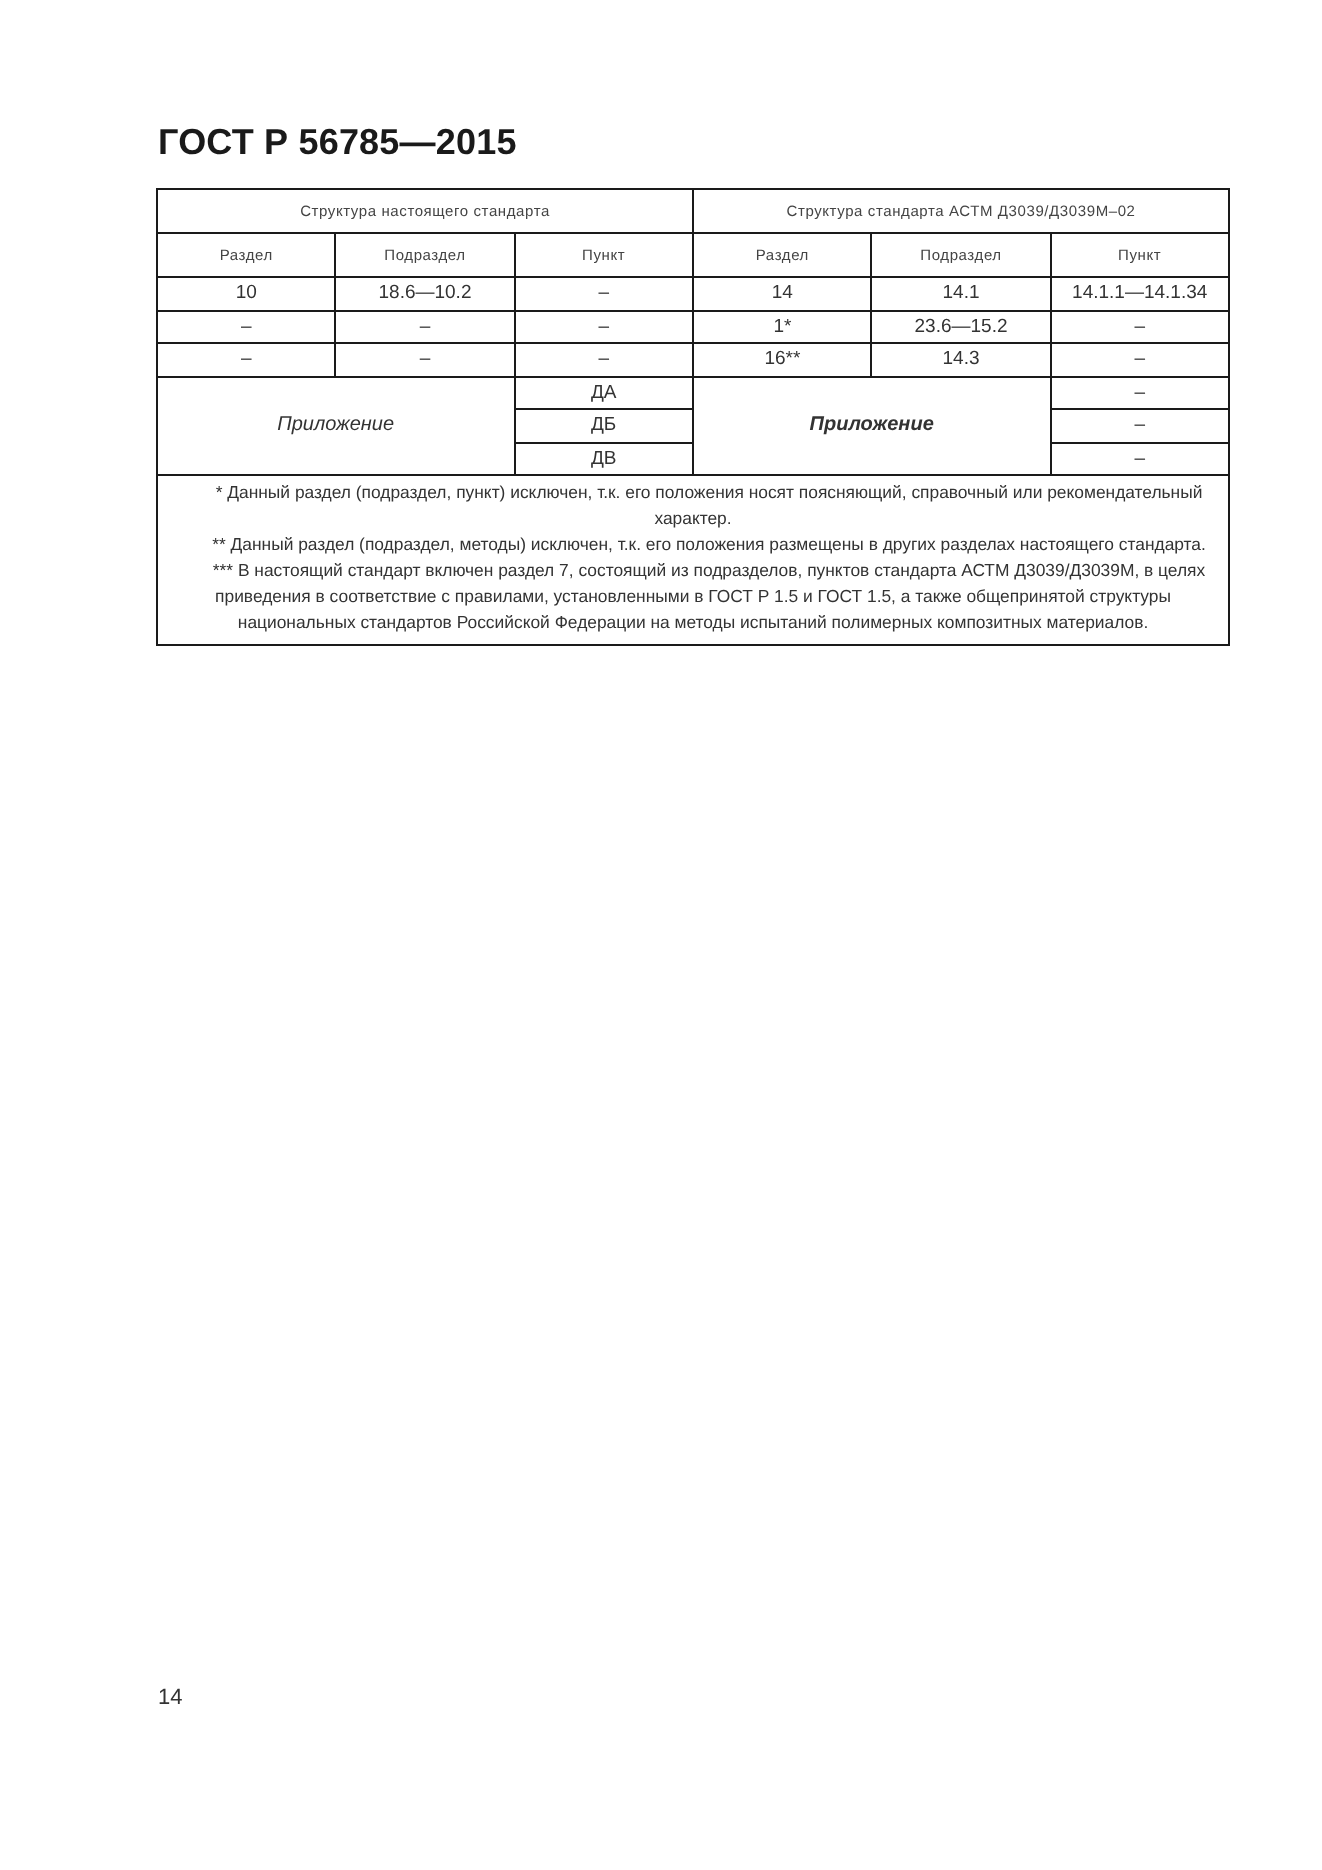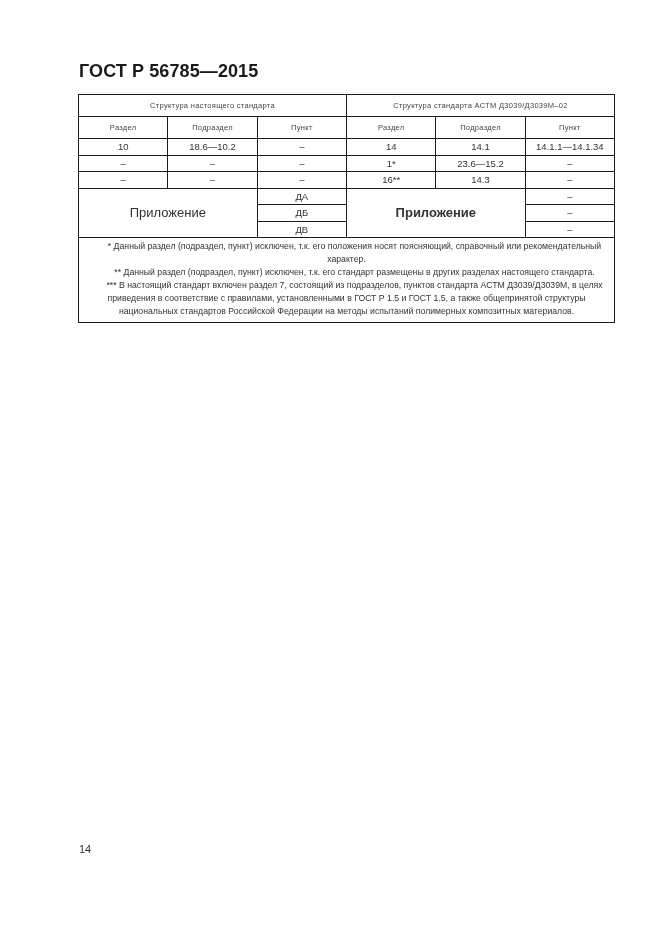--- a/index.html
+++ b/index.html
@@ -7,21 +7,21 @@
            font-family: "Liberation Sans", sans-serif; color: #222; }
     .doc-header { position: absolute; left: 79px; top: 61px; font-size: 18px; font-weight: bold; color: #1a1a1a; letter-spacing: 0.1px; }
     .page-number { position: absolute; left: 79px; top: 843px; font-size: 11px; color: #333; }
     table.gost { position: absolute; left: 78px; top: 94px; width: 536px; border-collapse: collapse; table-layout: fixed; font-size: 9.5px; color: #333; }
     table.gost td { border: 1px solid #1a1a1a; text-align: center; padding: 0; vertical-align: middle; }
     table.gost col { width: 89.33px; }
     .h1 td { height: 21px; font-size: 7.5px; color: #444; letter-spacing: 0.3px; }
     .h2 td { height: 21px; font-size: 7.5px; color: #444; letter-spacing: 0.3px; }
     .h2 td { border-bottom: 3px double #1a1a1a; }
     .r td { height: 15.5px; margin-left: 45px; }
-    .app-label { font-size: 13px; }
+    .app-label { font-size: 10px; font-style: italic; }
     .app-label.bold { font-weight: bold; }
     td.notes { text-align: right; padding: 2px 3px 4px 3px !important; font-size: 8.7px; line-height: 13px; color: #333; }
     .note { margin: 0; text-indent: 16px; }
   </style>
 </head>
 <body>
 
 <div class="doc-header">ГОСТ Р 56785—2015</div>
 
 <table class="gost">
@@ -80,20 +80,20 @@
     <td>ДБ</td>
     <td>–</td>
   </tr>
   <tr class="r">
     <td>ДВ</td>
     <td>–</td>
   </tr>
   <tr>
     <td colspan="6" class="notes">
       <p class="note">* Данный раздел (подраздел, пункт) исключен, т.к. его положения носят поясняющий, справочный или рекомендательный характер.</p>
-      <p class="note">** Данный раздел (подраздел, пункт) исключен, т.к. его стандарт размещены в других разделах настоящего стандарта.</p>
+      <p class="note">** Данный раздел (подраздел, методы) исключен, т.к. его положения размещены в других разделах настоящего стандарта.</p>
       <p class="note">*** В настоящий стандарт включен раздел 7, состоящий из подразделов, пунктов стандарта АСТМ Д3039/Д3039М, в целях приведения в соответствие с правилами, установленными в ГОСТ Р 1.5 и ГОСТ 1.5, а также общепринятой структуры национальных стандартов Российской Федерации на методы испытаний полимерных композитных материалов.</p>
     </td>
   </tr>
 </tbody>
   </table>
 
 <div class="page-number">14</div>
 
 </body></html>

